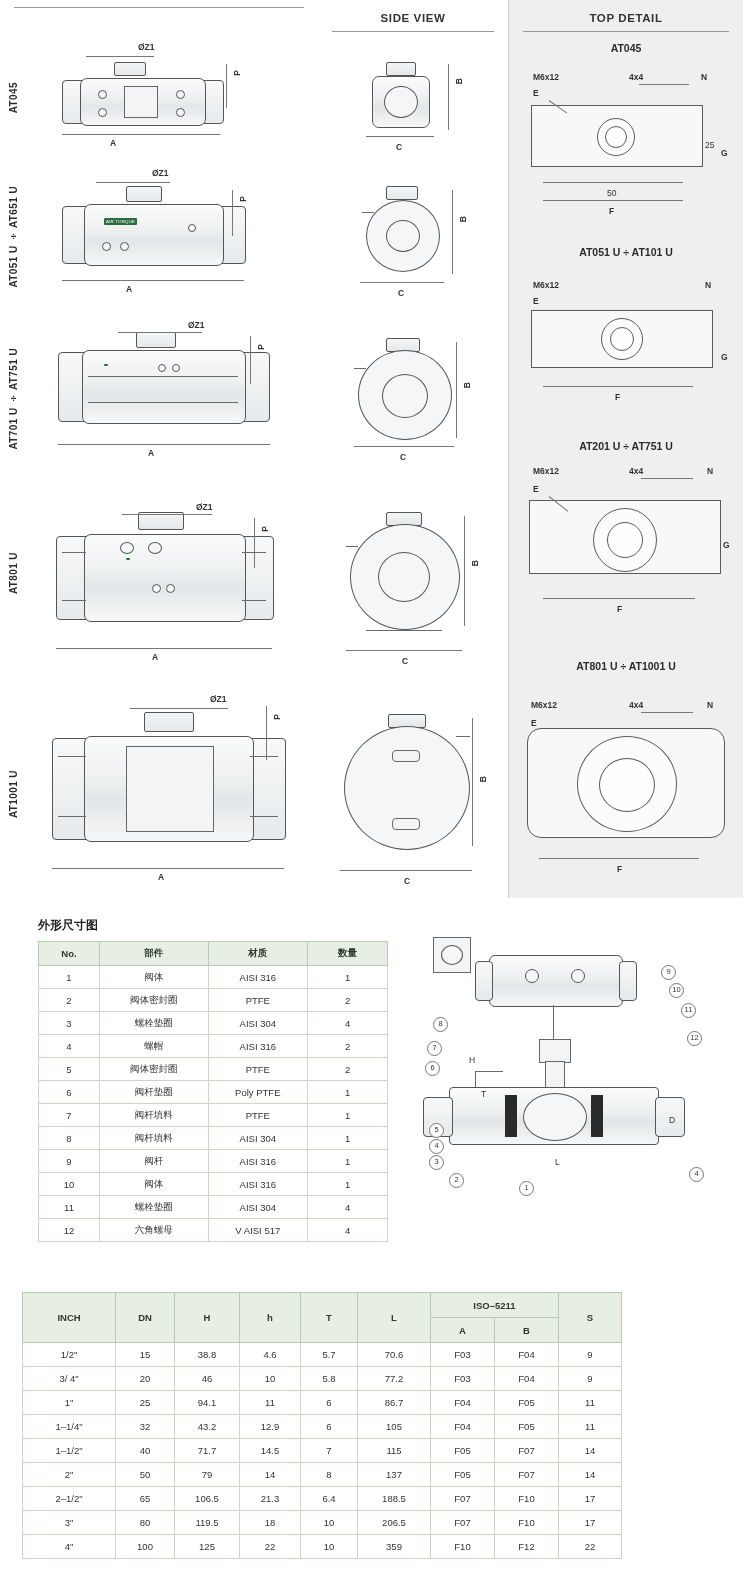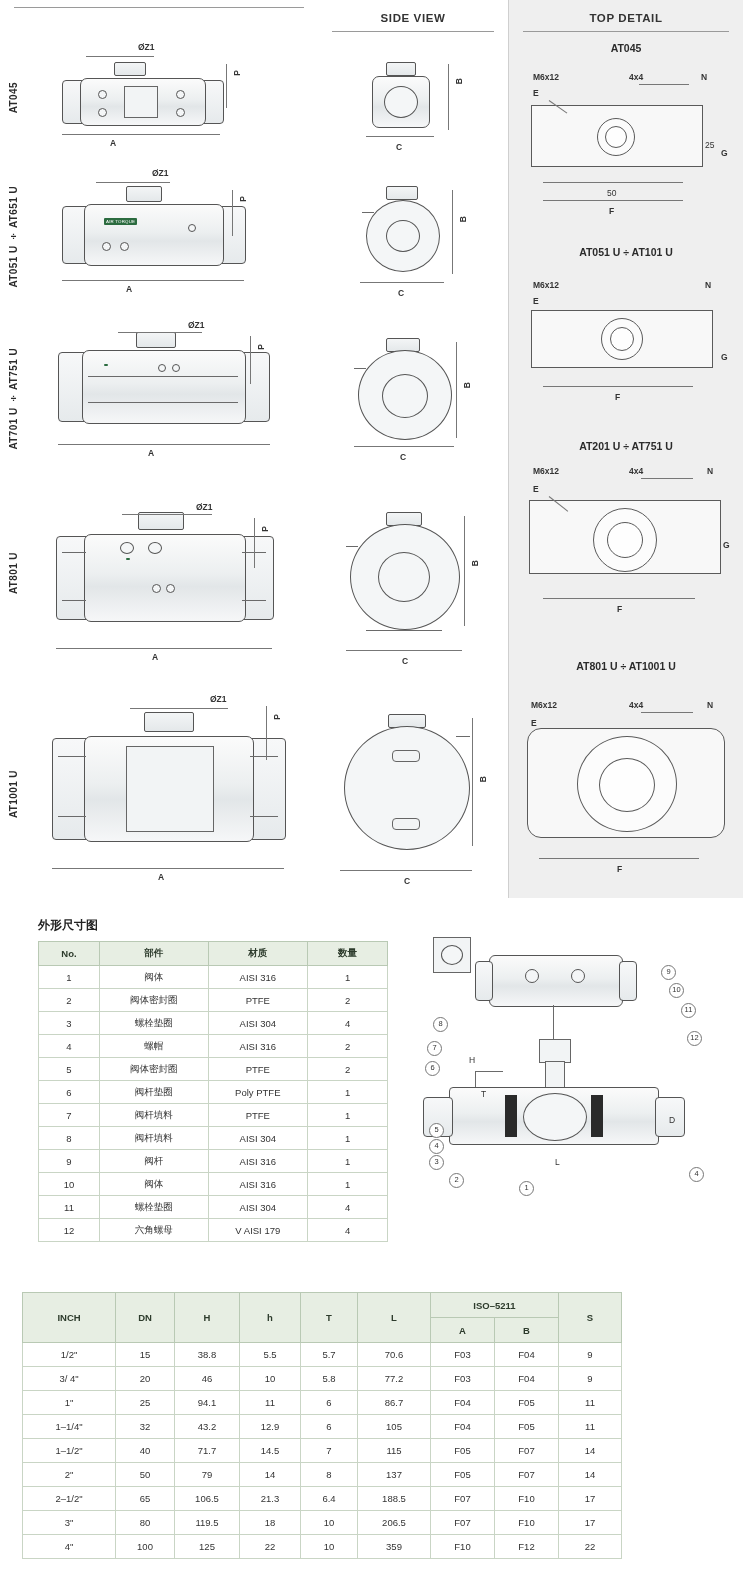--- a/index.html
+++ b/index.html
@@ -413,21 +413,21 @@
         </tr>
         <tr>
           <td>11</td>
           <td>螺栓垫圈</td>
           <td>AISI 304</td>
           <td>4</td>
         </tr>
         <tr>
           <td>12</td>
           <td>六角螺母</td>
-          <td>V AISI 179</td>
+          <td>V AISI 517</td>
           <td>4</td>
         </tr>
       </tbody>
     </table>
 
     <div class="ball-fig">
       <div class="act" style="left:0;top:0;width:310px;height:300px;">
         <div class="sq" style="left:18px;top:2px;width:36px;height:34px;"></div>
         <div class="circle" style="left:26px;top:10px;width:20px;height:18px;"></div>
 
@@ -489,21 +489,21 @@
         <tr>
           <th>A</th>
           <th>B</th>
         </tr>
       </thead>
       <tbody>
         <tr>
           <td>1/2"</td>
           <td>15</td>
           <td>38.8</td>
-          <td>5.5</td>
+          <td>4.6</td>
           <td>5.7</td>
           <td>70.6</td>
           <td>F03</td>
           <td>F04</td>
           <td>9</td>
         </tr>
         <tr class="faded">
           <td>3/ 4"</td>
           <td>20</td>
           <td>46</td>

